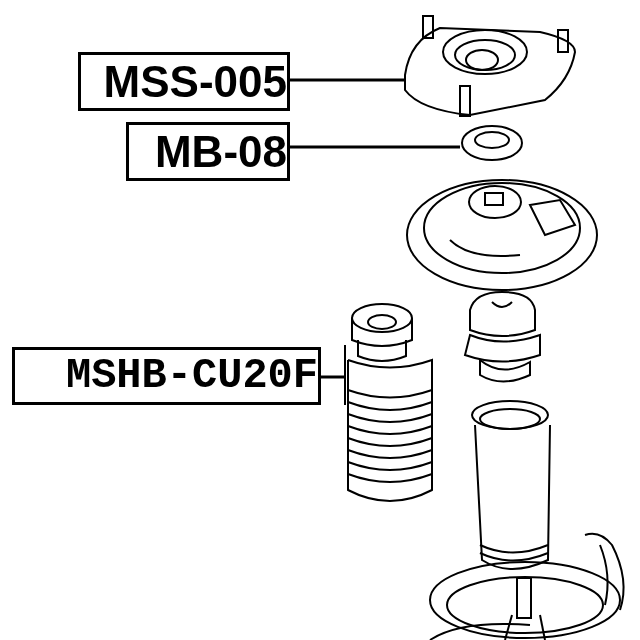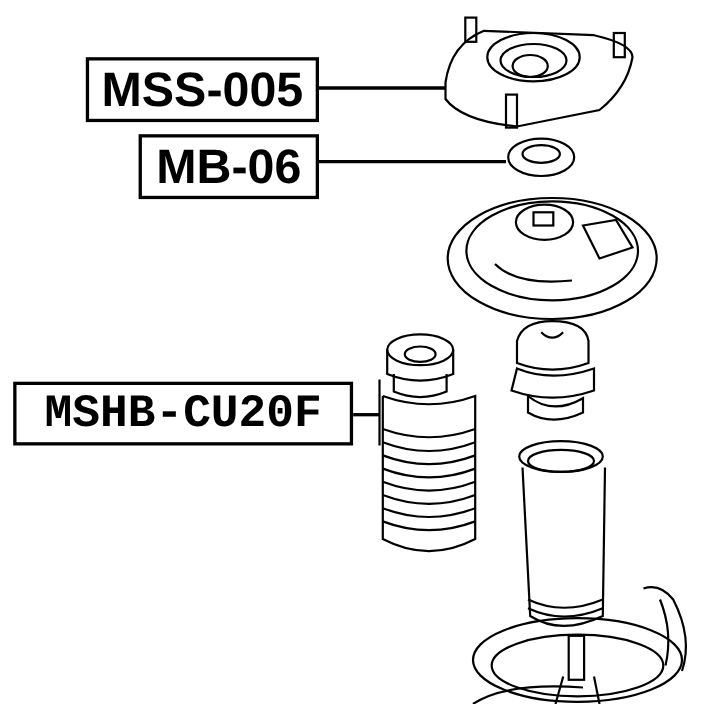--- a/index.html
+++ b/index.html
@@ -1,20 +1,20 @@
 <!DOCTYPE html>
 <html><head>
 <meta charset="utf-8">
 <style>
   html,body{margin:0;padding:0;background:#fff;}
   #canvas{position:relative;width:640px;height:640px;background:#fff;overflow:hidden;}
   svg.art{position:absolute;left:0;top:0;}
   .label{position:absolute;box-sizing:border-box;border:3px solid #000;background:#fff;
     font-family:"Liberation Sans",sans-serif;font-weight:bold;color:#000;
-    display:flex;align-items:center;justify-content:center;letter-spacing:0px;}
+    display:flex;align-items:center;justify-content:flex-end;letter-spacing:0px;}
   #lbl-mss{left:78px;top:52px;width:212px;height:59px;font-size:44px;}
   #lbl-mb{left:126px;top:122px;width:164px;height:59px;font-size:44px;}
   #lbl-mshb{left:12px;top:347px;width:309px;height:58px;font-size:42px;font-family:Liberation Mono, monospace;}
 </style>
 </head>
 <body>
 
 <div id="canvas">
 <svg class="art" width="640" height="640" viewBox="0 0 640 640" fill="none" stroke="#000" stroke-width="2">
 
@@ -87,18 +87,18 @@
     <line x1="505" y1="640" x2="512" y2="615"></line>
         <line x1="540" y1="615" x2="545" y2="640"></line>
     <path d="M430 640 Q460 620 530 625"></path>
   </g>
 </svg>
 
 <div class="label" id="lbl-mss">
       <span>MSS-005</span>
     </div>
 <div class="label" id="lbl-mb">
-      <span>MB-06</span>
+      <span>MB-08</span>
     </div>
 <div class="label" id="lbl-mshb">
       <span>MSHB-CU20F</span>
     </div>
 </div>
 
 </body></html>

